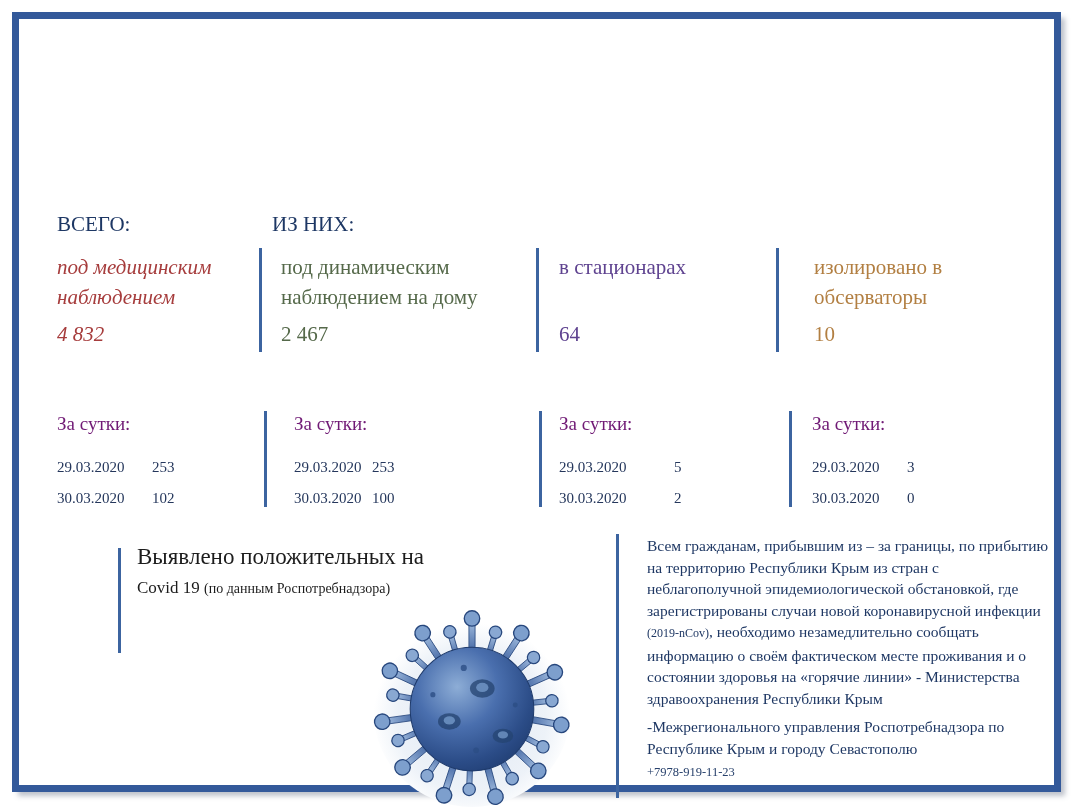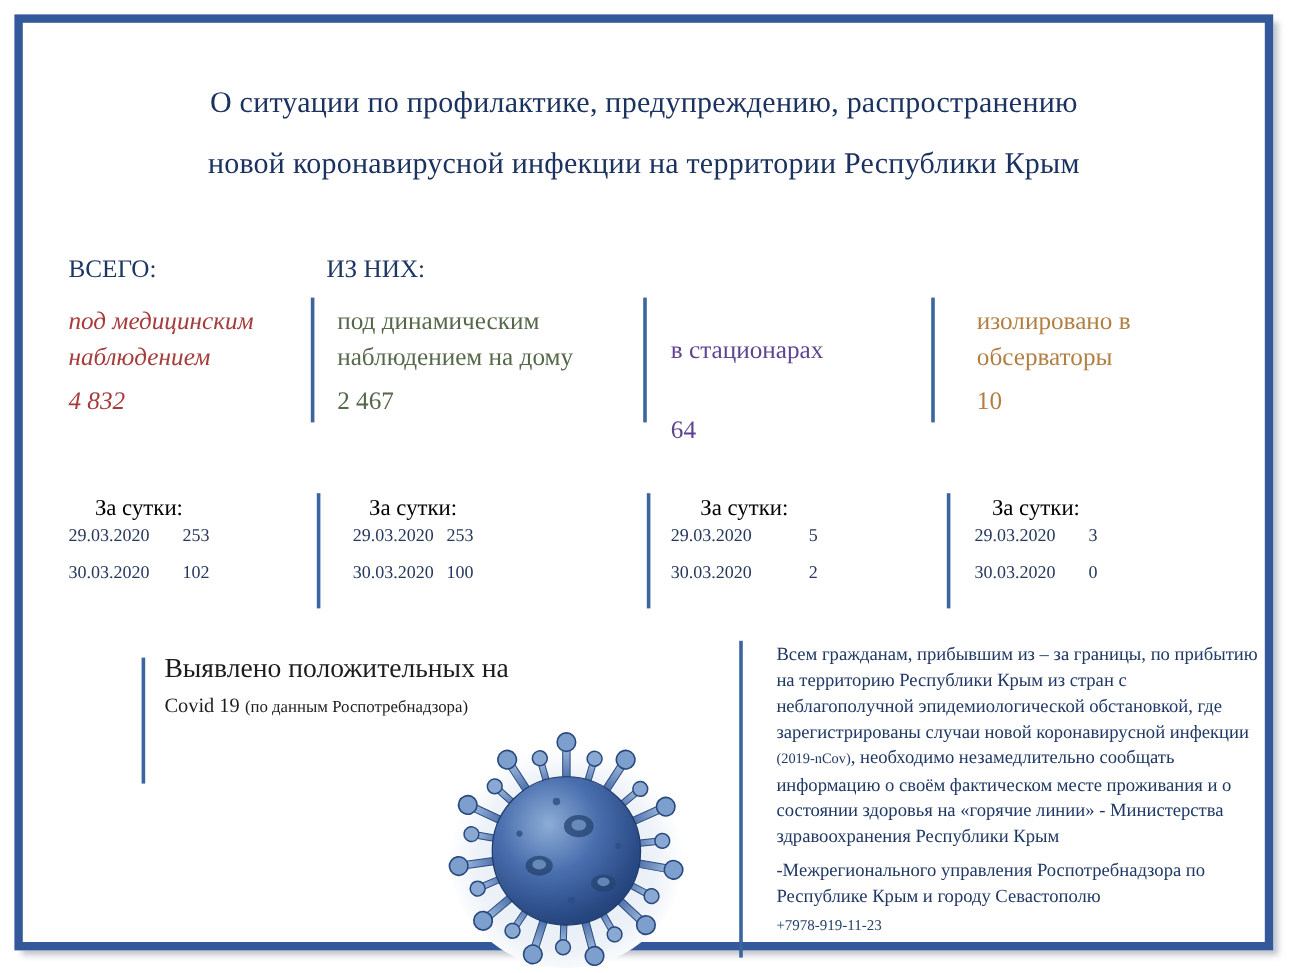--- a/index.html
+++ b/index.html
@@ -19,39 +19,39 @@
   
   .totals-label{position:absolute;top:193px;font-size:21px;color:#1d3764;}
   .lbl-total{left:38px;}
   .lbl-ofthem{left:253px;}
   
   .stat-col{position:absolute;top:233px;}
   .stat-col .stat-label{font-size:21px;line-height:30px;min-height:62px;}
   .stat-col .stat-value{font-size:21px;margin-top:8px;}
   .col-1{left:38px;width:200px;}
   .col-2{left:262px;width:252px;}
-  .col-3{left:540px;width:205px;margin-top:24px;}
+  .col-3{left:540px;width:205px;}
   .col-4{left:795px;width:222px;}
   .c-red{color:#a63c3c;font-style:italic;}
   .c-green{color:#55694a;}
   .c-purple{color:#5f4390;}
   .c-orange{color:#b27f42;}
   
   .vline{position:absolute;width:3px;background:#3c64a0;}
   .vl-s1{left:240px;top:229px;height:104px;}
   .vl-s2{left:517px;top:229px;height:104px;}
   .vl-s3{left:757px;top:229px;height:104px;}
   .vl-d1{left:245px;top:392px;height:96px;}
   .vl-d2{left:520px;top:392px;height:96px;}
   .vl-d3{left:770px;top:392px;height:96px;}
   .vl-pos{left:99px;top:529px;height:105px;}
   .vl-adv{left:597px;top:515px;height:264px;}
   
   .daily{position:absolute;top:394px;}
-  .daily .daily-title{font-size:19px;margin-bottom:4px;color:#000000;text-align:center;}
+  .daily .daily-title{font-size:19px;margin-bottom:24px;color:#701a75;}
   .daily .d-row{display:flex;font-size:15px;color:#25375c;margin-bottom:14px;}
   .d-1{left:38px;}  .d-1 .d-date{width:95px;}
   .d-2{left:275px;} .d-2 .d-date{width:78px;}
   .d-3{left:540px;} .d-3 .d-date{width:115px;}
   .d-4{left:793px;} .d-4 .d-date{width:95px;}
   
   .positive{position:absolute;left:118px;top:525px;width:345px;color:#1c1c1c;}
   .positive .p-line1{font-size:23px;}
   .positive .p-line2{font-size:17px;margin-top:8px;}
   .positive .p-note{font-size:14px;}
@@ -65,24 +65,20 @@
   .advisory .a-phones2{font-size:12.5px;margin-top:6px;color:#27406b;}
   
   .virus{position:absolute;left:348px;top:584px;width:210px;height:206px;}
 </style>
 </head>
 <body>
 
 <div class="page">
   <div class="frame">
 
-    <div class="title">
-      <div class="t-line">О ситуации по профилактике, предупреждению, распространению</div>
-      <div class="t-line">новой коронавирусной инфекции на территории Республики Крым</div>
-    </div>
 
     <div class="totals-label lbl-total">ВСЕГО:</div>
     <div class="totals-label lbl-ofthem">ИЗ НИХ:</div>
 
     <div class="stat-col col-1 c-red">
       <div class="stat-label">под медицинским наблюдением</div>
       <div class="stat-value">4 832</div>
     </div>
     <div class="stat-col col-2 c-green">
       <div class="stat-label">под динамическим наблюдением на дому</div>

